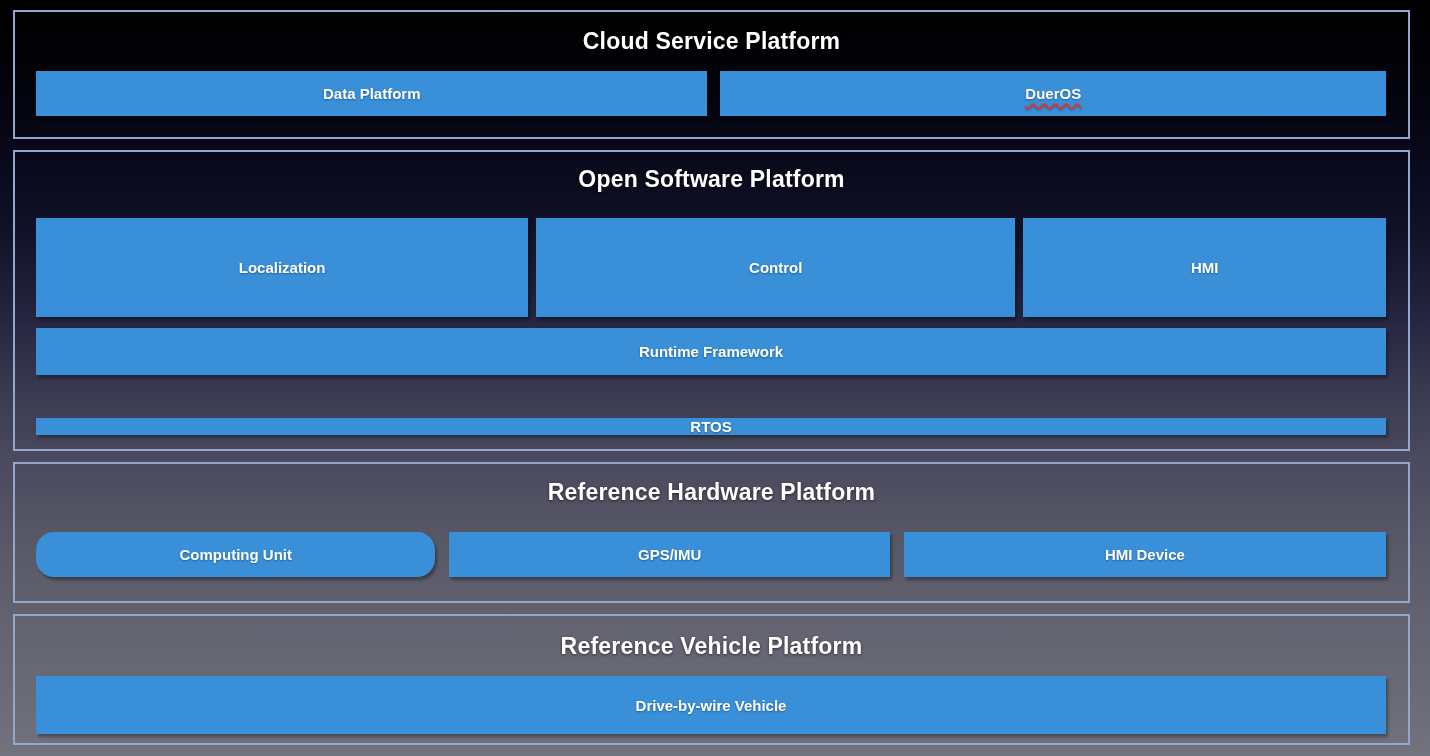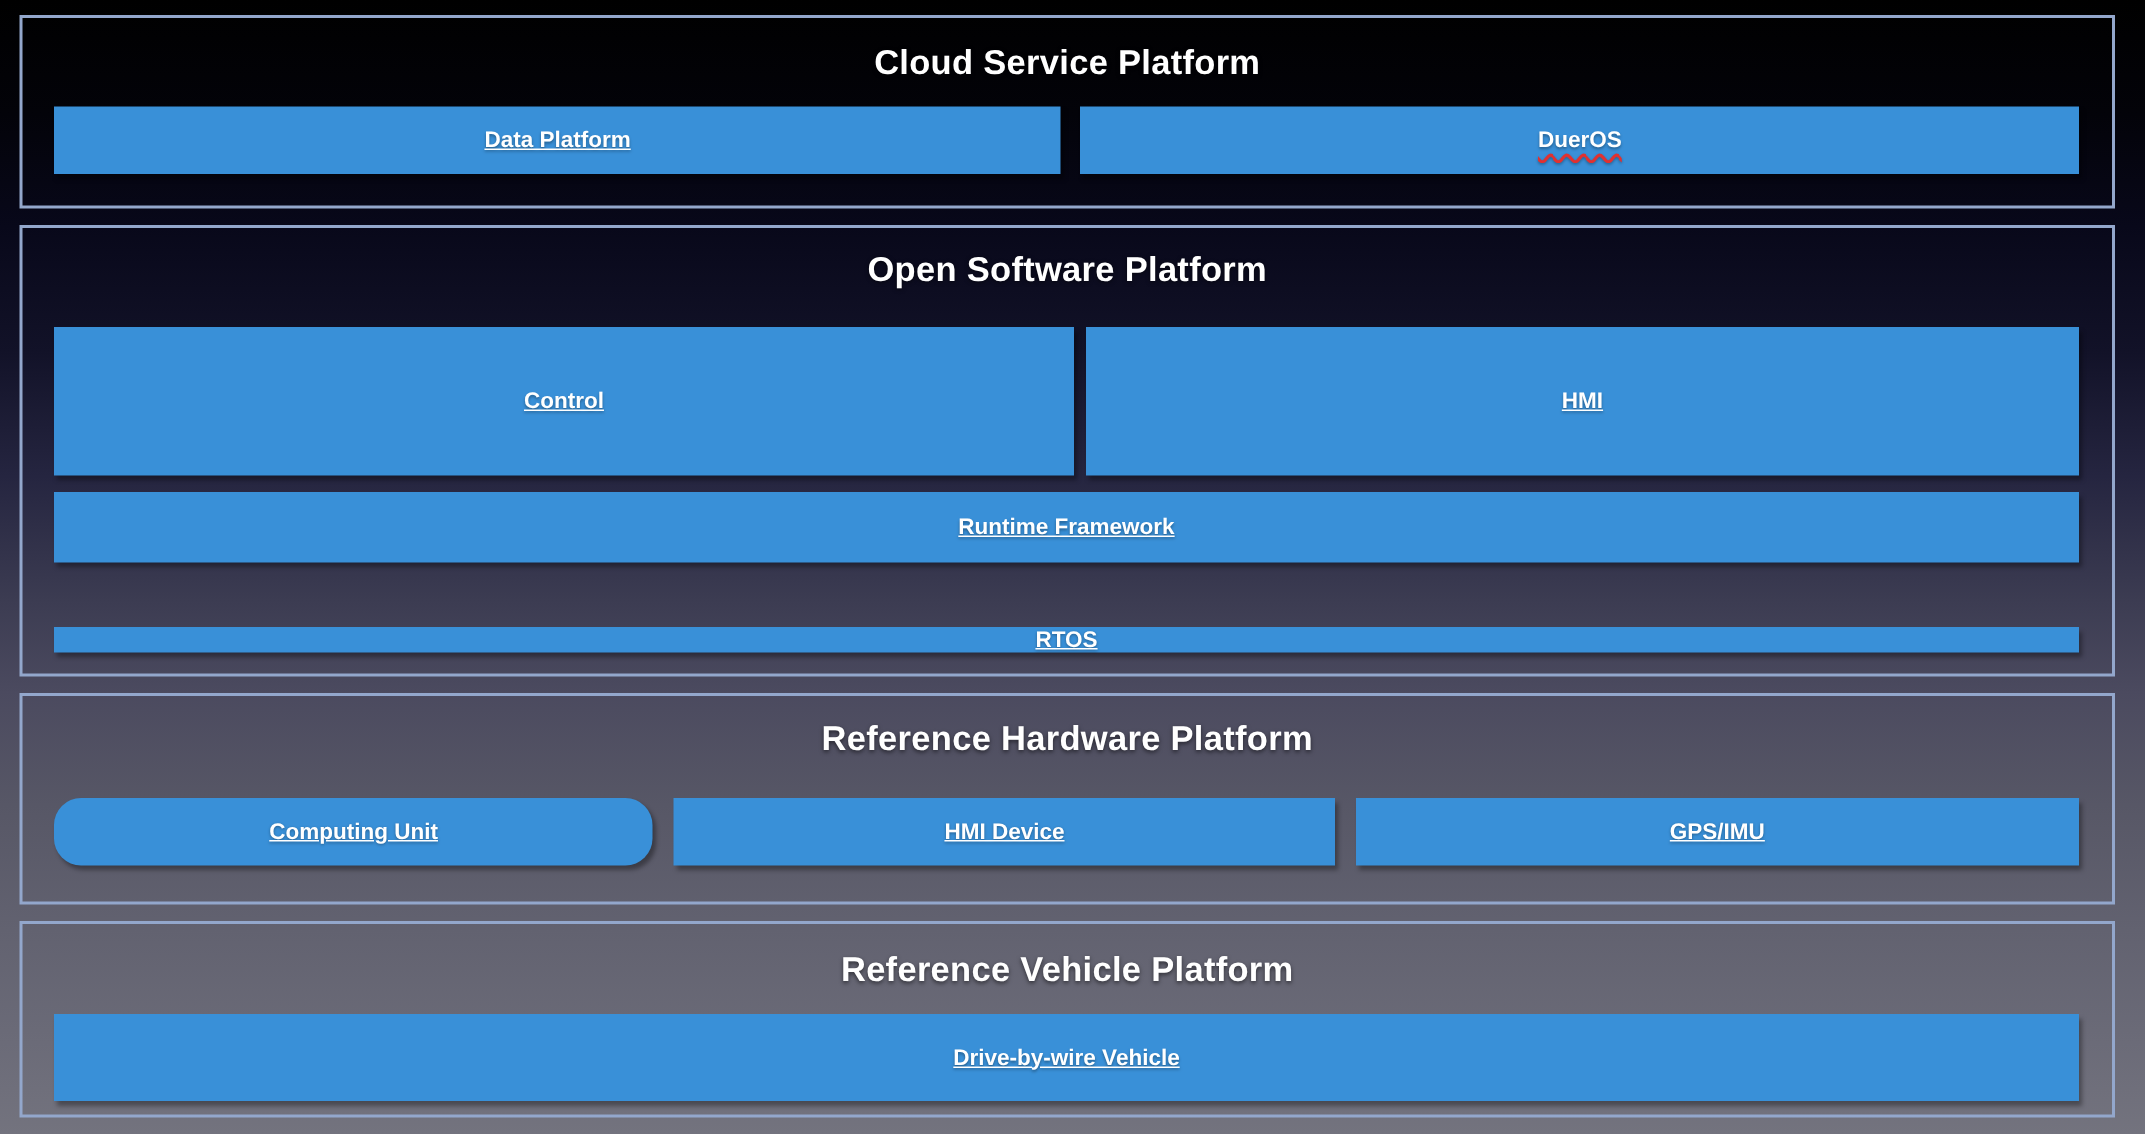--- a/index.html
+++ b/index.html
@@ -56,21 +56,20 @@
   .box{
     background:var(--box-blue,#3990D8);
     display:flex;align-items:center;justify-content:center;
     box-shadow:2px 3px 3px rgba(0,0,0,.35);
     min-width:0;
   }
   .box .label{
     color:#fff;font-weight:bold;font-size:15px;
     text-shadow:0 1px 2px rgba(0,0,0,.35);
     white-space:nowrap;
-    text-decoration:underline;
   }
   
   .s0 .row-0 .box:nth-child(1){flex:674;}
   .s0 .row-0 .box:nth-child(2){flex:668;}
   .s1 .row-0 .box:nth-child(1){flex:494;}
   .s1 .row-0 .box:nth-child(2){flex:481;}
   .s1 .row-0 .box:nth-child(3){flex:364;}
   .s2 .row-0 .box:nth-child(1){flex:401;border-radius:18px;}
   .s2 .row-0 .box:nth-child(2){flex:442;}
   .s2 .row-0 .box:nth-child(3){flex:484;}
@@ -95,20 +94,23 @@
         </div>
         <div class="box">
           <span class="label squiggle">DuerOS</span>
         </div>
       </div>
     </div>
     <div class="section s1">
       <div class="section-title">Open Software Platform</div>
       <div class="row row-0">
         <div class="box">
+          <span class="label">Localization</span>
+        </div>
+        <div class="box">
           <span class="label">Control</span>
         </div>
         <div class="box">
           <span class="label">HMI</span>
         </div>
       </div>
       <div class="row row-1">
         <div class="box">
           <span class="label">Runtime Framework</span>
         </div>
@@ -119,24 +121,24 @@
         </div>
       </div>
     </div>
     <div class="section s2">
       <div class="section-title">Reference Hardware Platform</div>
       <div class="row row-0">
         <div class="box">
           <span class="label">Computing Unit</span>
         </div>
         <div class="box">
-          <span class="label">HMI Device</span>
+          <span class="label">GPS/IMU</span>
         </div>
         <div class="box">
-          <span class="label">GPS/IMU</span>
+          <span class="label">HMI Device</span>
         </div>
       </div>
     </div>
     <div class="section s3">
       <div class="section-title">Reference Vehicle Platform</div>
       <div class="row row-0">
         <div class="box">
           <span class="label">Drive-by-wire Vehicle</span>
         </div>
       </div>

